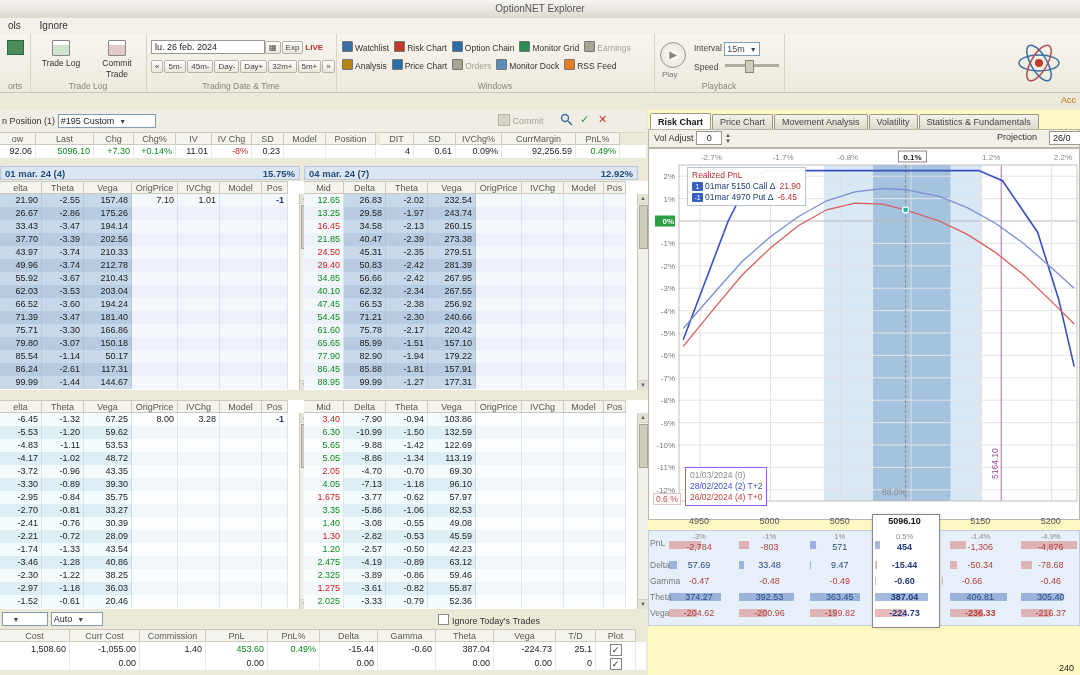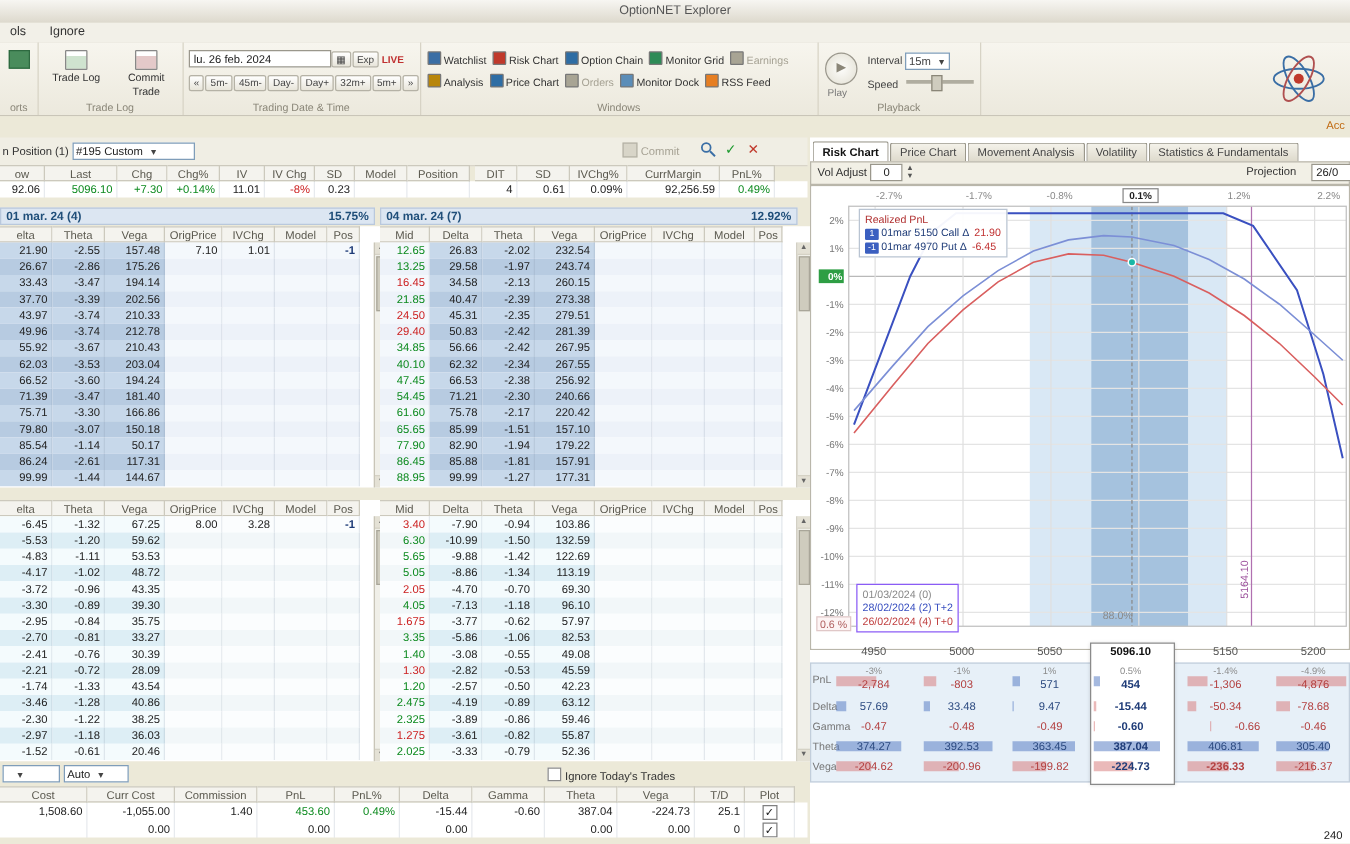--- a/index.html
+++ b/index.html
@@ -34,21 +34,21 @@
   .band{background:#dce6f2;border:1px solid #b9c8dc;color:#1f4e79;font-weight:bold;font-size:9.5px;line-height:13px;padding:0 4px;box-sizing:border-box;}
   .vscroll{position:absolute;top:13px;right:0;bottom:0;width:10px;background:#f0efe8;border-left:1px solid #c9c5b8;font-size:6px;color:#666;text-align:center;}
   .vscroll .sa{height:9px;line-height:9px;border-bottom:1px solid #d5d2c5;background:#e4e1d5;}
   .vscroll .sb{position:absolute;bottom:0;left:0;right:0;height:9px;line-height:9px;border-top:1px solid #d5d2c5;background:#e4e1d5;}
   .vscroll .thumb{position:absolute;top:11px;left:1px;width:7px;height:42px;background:#cfccbe;border:1px solid #a9a699;}
   .grid-box{position:absolute;background:#fff;}
   .pos{color:#0c8a1e;}
   .neg{color:#cc2020;}
   .chk{display:inline-block;width:10px;height:10px;border:1px solid #808080;background:#fff;text-align:center;line-height:10px;font-size:9px;color:#222;vertical-align:middle;}
   
-  #right-panel{left:648px;top:110px;width:432px;height:565px;background:#ffffff;}
+  #right-panel{left:648px;top:110px;width:432px;height:565px;background:#fef9c3;}
   .tab{display:inline-block;height:15px;line-height:15px;font-size:9px;padding:0 7px;border:1px solid #9a978b;border-bottom:none;border-radius:2px 2px 0 0;background:linear-gradient(#f4f2ea,#dcd8ca);color:#444;margin-right:1px;vertical-align:bottom;}
   .tab.active{background:#fff;color:#111;font-weight:bold;height:16px;line-height:16px;}
   #chart-wrap{position:absolute;left:0;top:38px;width:432px;height:372px;background:#fff;border:1px solid #b9b6aa;box-sizing:border-box;}
   .legend-box{position:absolute;left:38px;top:18px;background:rgba(255,255,255,0.95);border:1px solid #b9c4d2;font-size:8.5px;padding:2px 4px;line-height:11px;white-space:nowrap;}
   .info-box{position:absolute;left:36px;top:318px;background:rgba(255,255,255,0.95);border:1px solid #8b5cf6;font-size:8.5px;padding:2px 4px;line-height:11px;}
   .qty-chip{display:inline-block;min-width:9px;height:9px;background:#3b5fc0;color:#fff;font-size:7px;line-height:9px;text-align:center;border-radius:1px;padding:0 1px;margin-right:2px;vertical-align:0px;}
   .rg-label{position:absolute;left:2px;width:26px;font-size:8.5px;color:#777;text-align:left;}
   .rg-cell{position:absolute;width:64px;text-align:center;font-size:9px;overflow:visible;}
   .rg-bar{position:absolute;left:2px;top:3px;height:8px;opacity:0.55;}
   .rg-val{position:relative;z-index:2;line-height:14px;}
@@ -422,21 +422,21 @@
         <div class="rg-val" style="color:#b34040;">-0.48</div>
       </div>
       <div class="rg-cell" style="left: 159.731px; top: 464px; height: 15px;">
         <div class="rg-bar" style="width:0.06766666666666665px;background:#d98080;top:3px;"></div>
         <div class="rg-val" style="color:#b34040;">-0.49</div>
       </div>
       <div class="rg-cell" style="left: 224.565px; top: 464px; height: 15px;">
         <div class="rg-bar" style="width:0.08285714285714285px;background:#d98080;top:3px;"></div>
         <div class="rg-val" style="color:#1f3c78;font-weight:bold;">-0.60</div>
       </div>
-      <div class="rg-cell" style="left: 318px; top: 464px; height: 15px;">
+      <div class="rg-cell" style="left: 292px; top: 464px; height: 15px;">
         <div class="rg-bar" style="width:0.09114285714285715px;background:#d98080;top:3px;"></div>
         <div class="rg-val" style="color:#b34040;">-0.66</div>
       </div>
       <div class="rg-cell" style="left: 370.686px; top: 464px; height: 15px;">
         <div class="rg-bar" style="width:0.06352380952380952px;background:#d98080;top:3px;"></div>
         <div class="rg-val" style="color:#b34040;">-0.46</div>
       </div>
       <div class="rg-label" style="top: 482px;">Theta</div>
       <div class="rg-cell" style="left: 19.0954px; top: 480px; height: 15px;">
         <div class="rg-bar" style="width:51.68490476190476px;background:#5b7fc4;top:3px;"></div>

